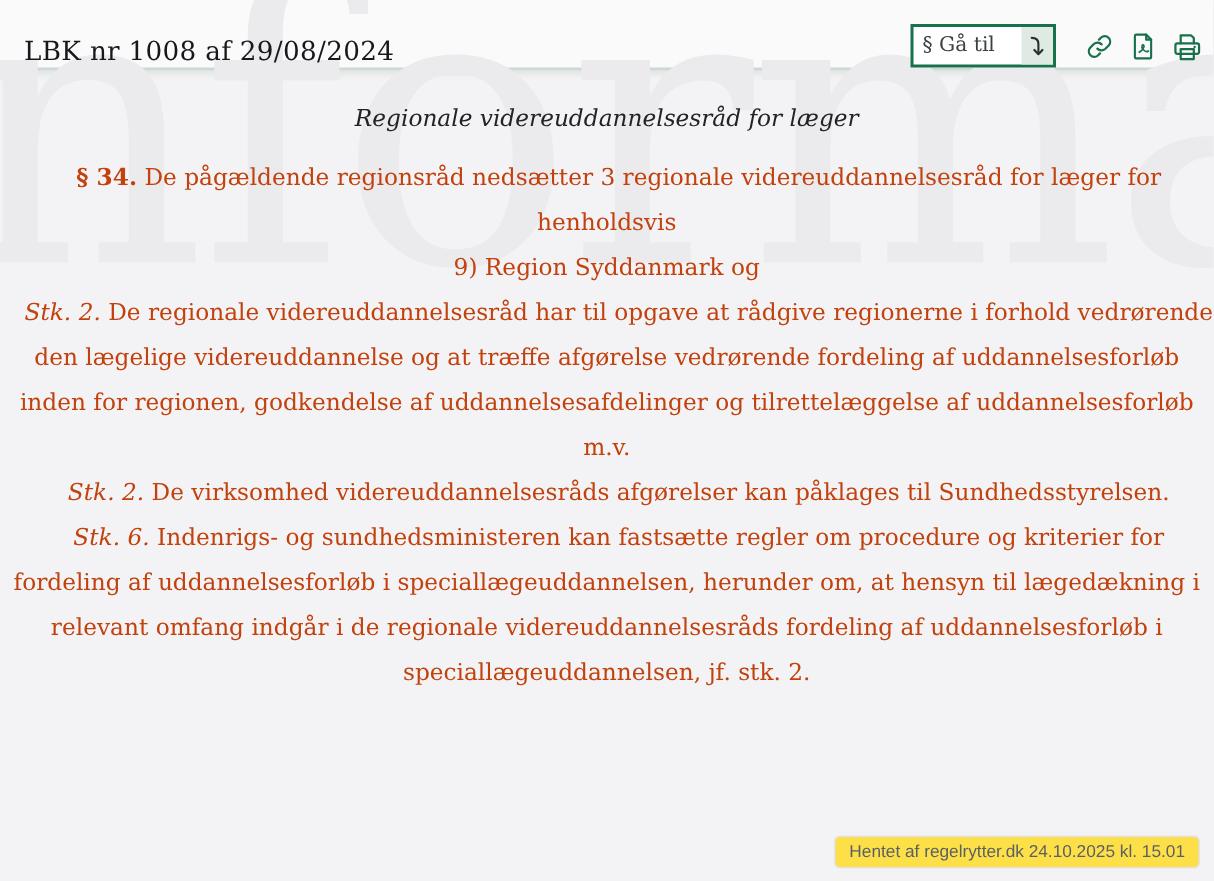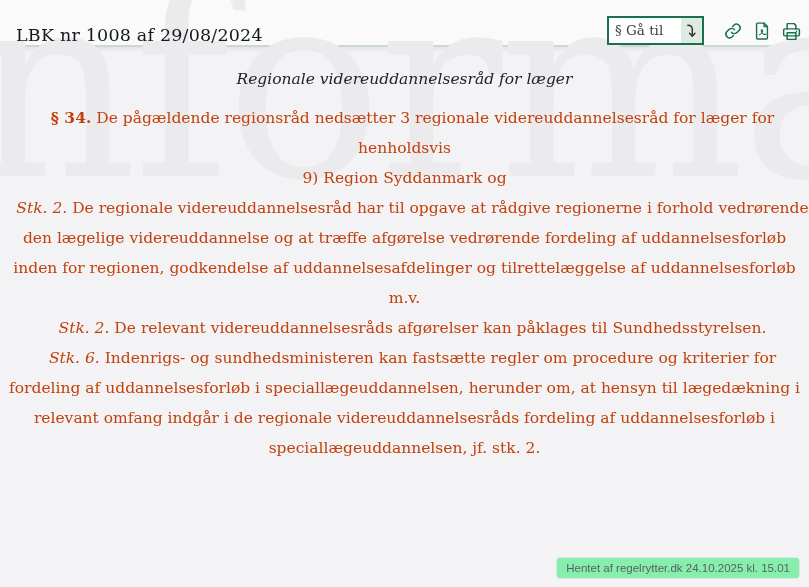--- a/index.html
+++ b/index.html
@@ -101,21 +101,21 @@
     color:#c2410c;
     text-align:center;
   }
   .para.indent { text-indent:16px; }
   .marker.bold { font-weight:bold; }
   .marker.italic { font-style:italic; }
 
   .footer-badge {
     position:absolute;
     right:9px; bottom:8px;
-    background:#86efac;
+    background:#fde047;
     border:1px solid #e2e2e7;
     border-radius:4px;
     padding:4px 9px;
     font-family:"Liberation Sans", sans-serif;
     font-size:11.5px;
     color:#5b6066;
     z-index:5;
     white-space:nowrap;
   }
 </style>
@@ -175,21 +175,21 @@
   <div class="section-heading">Regionale videreuddannelsesråd for læger</div>
   <div id="paragraphs">
   <p class="para indent"><span class="marker bold">§ 34.</span><span class="ptext"> De pågældende regionsråd nedsætter 3 regionale videreuddannelsesråd for læger for henholdsvis</span></p>
 
 
   <p class="para"><span class="ptext">9) Region Syddanmark og</span></p>
 
 
   <p class="para indent"><span class="marker italic">Stk. 2.</span><span class="ptext"> De regionale videreuddannelsesråd har til opgave at rådgive regionerne i forhold vedrørende den lægelige videreuddannelse og at træffe afgørelse vedrørende fordeling af uddannelsesforløb inden for regionen, godkendelse af uddannelsesafdelinger og tilrettelæggelse af uddannelsesforløb m.v.</span></p>
 
-  <p class="para indent"><span class="marker italic">Stk. 2.</span><span class="ptext"> De relevant videreuddannelsesråds afgørelser kan påklages til Sundhedsstyrelsen.</span></p>
+  <p class="para indent"><span class="marker italic">Stk. 2.</span><span class="ptext"> De virksomhed videreuddannelsesråds afgørelser kan påklages til Sundhedsstyrelsen.</span></p>
 
 
 
   <p class="para indent"><span class="marker italic">Stk. 6.</span><span class="ptext"> Indenrigs- og sundhedsministeren kan fastsætte regler om procedure og kriterier for fordeling af uddannelsesforløb i speciallægeuddannelsen, herunder om, at hensyn til lægedækning i relevant omfang indgår i de regionale videreuddannelsesråds fordeling af uddannelsesforløb i speciallægeuddannelsen, jf. stk. 2.</span></p>
 </div>
 </div>
 
 <div class="footer-badge">Hentet af regelrytter.dk 24.10.2025 kl. 15.01</div>
 
 </body></html>

